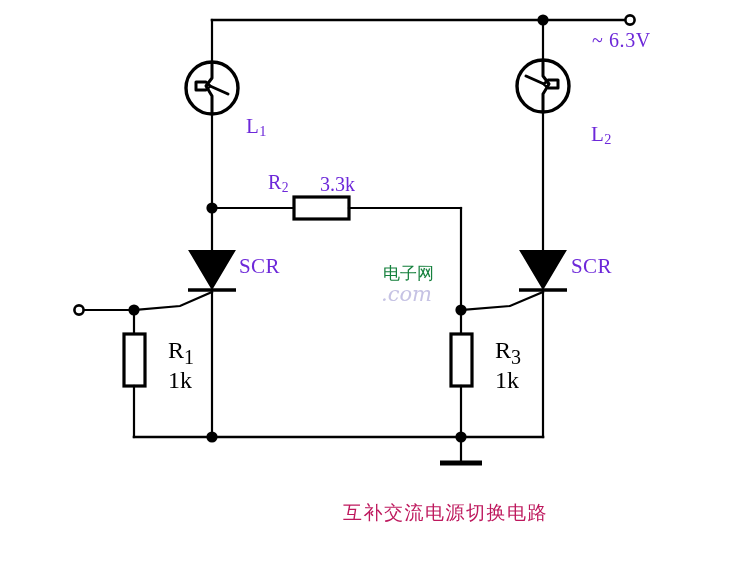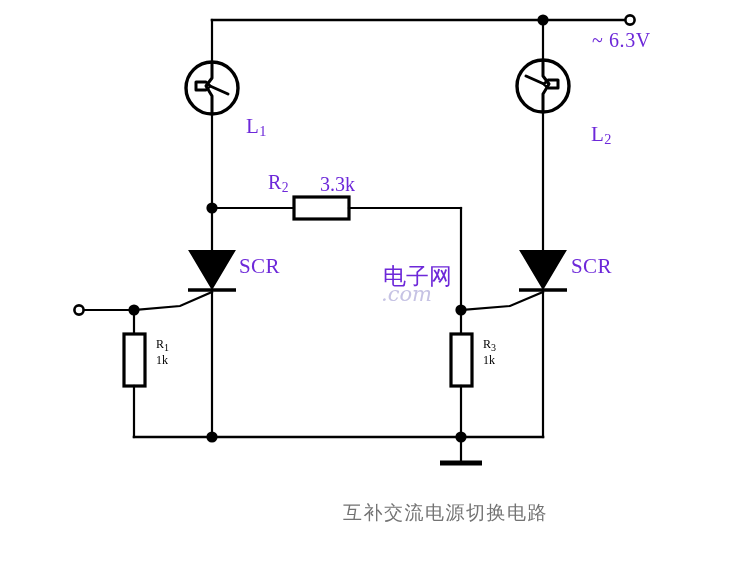--- a/index.html
+++ b/index.html
@@ -95,34 +95,35 @@
   }
   .lbl-big   { font-size: 21px; }
   .lbl-mid   { font-size: 20px; }
   .lbl-scr   { font-size: 21px; letter-spacing: 0.4px; }
   .lbl-volt  { font-size: 20px; letter-spacing: 0.6px; }
 
   .res-label {
     position: absolute;
     color: #000000;
     font-family: "Liberation Serif", serif;
-    font-size: 12px;
+    font-size: 24px;
     line-height: 1.05;
     white-space: nowrap;
     user-select: none;
+    margin-left: 12px;
   }
 
   #caption {
     position: absolute;
     left: 343px;
     top: 500px;
     font-family: "DejaVu Sans", sans-serif;
     font-size: 19px;
     letter-spacing: 1.5px;
-    color: #737373;
+    color: #be185d;
     white-space: nowrap;
     user-select: none;
   }
 
   
   #watermark {
     position: absolute;
     left: 297px;
     top: 263px;
     width: 190px;
@@ -140,22 +141,22 @@
     font-style: italic;
     letter-spacing: -1px;
     color: #f7c4c4;
     line-height: 1;
   }
   #wm-cn {
     position: absolute;
     left: 86px;
     top: 2px;
     font-family: "DejaVu Sans", sans-serif;
-    font-size: 23px;
-    color: #6d28d9;
+    font-size: 17px;
+    color: #15803d;
     letter-spacing: 0px;
     line-height: 1;
   }
   #wm-com {
     position: absolute;
     left: 84px;
     top: 21px;
     font-family: "DejaVu Serif", serif;
     font-style: italic;
     font-size: 21px;

